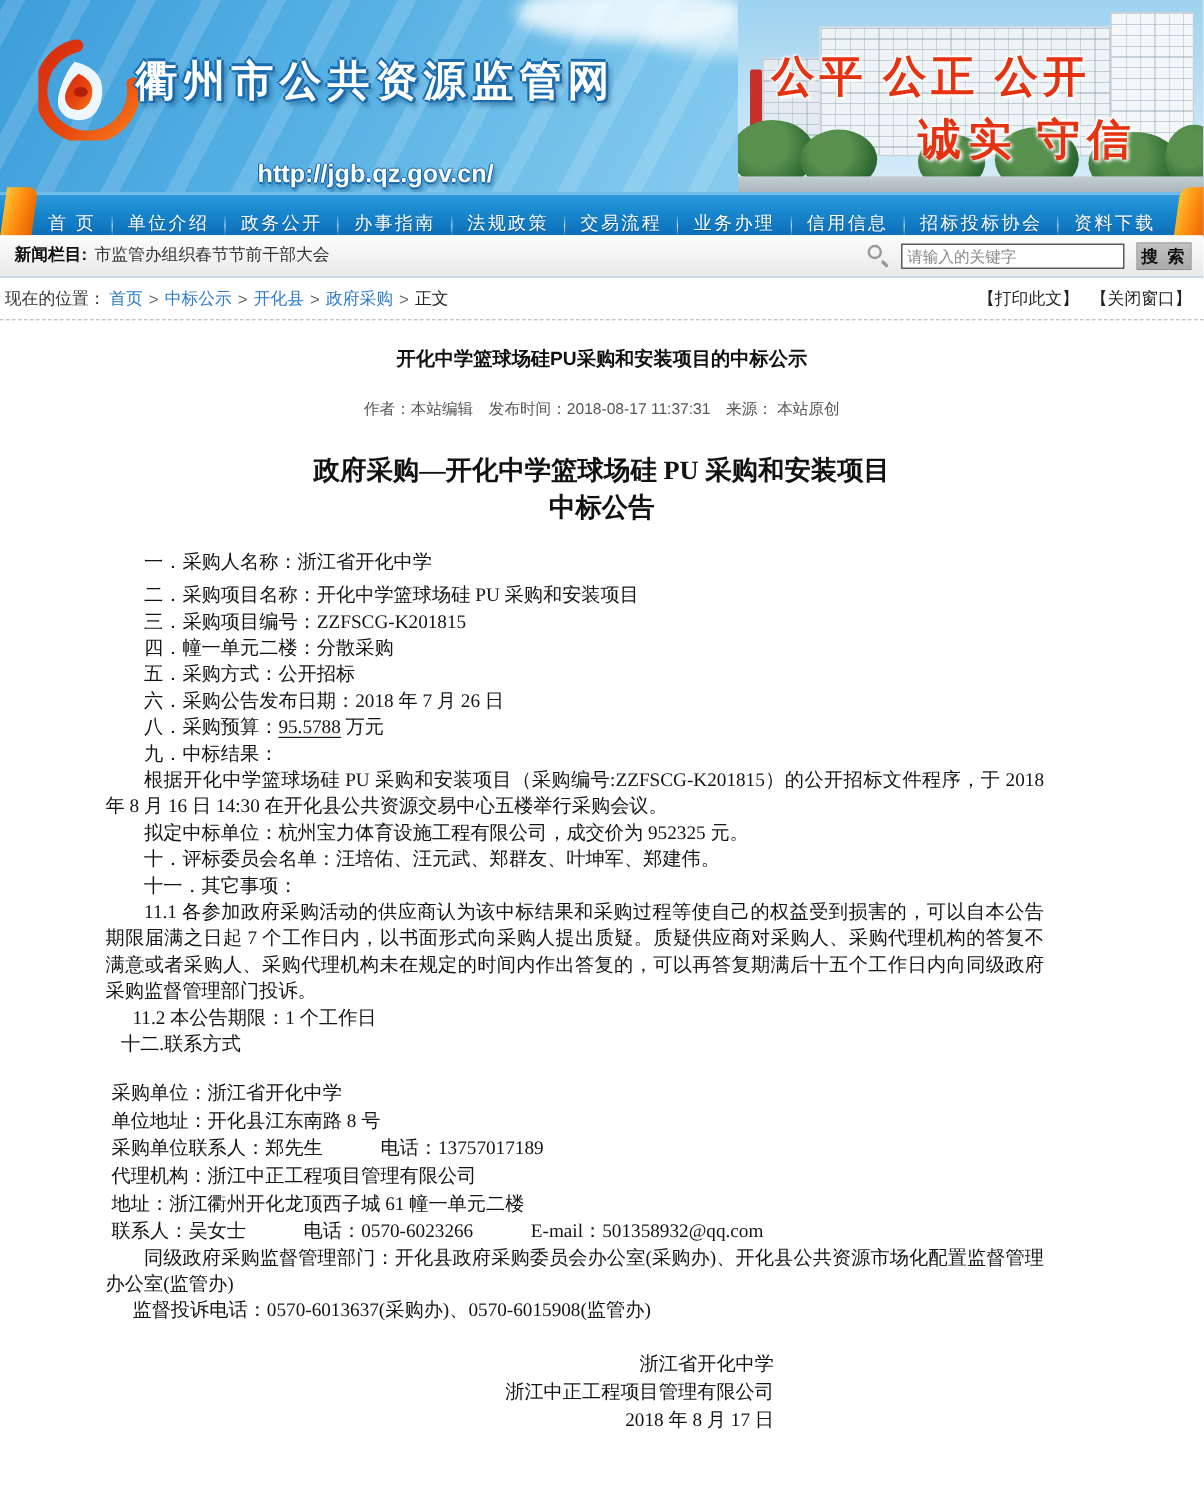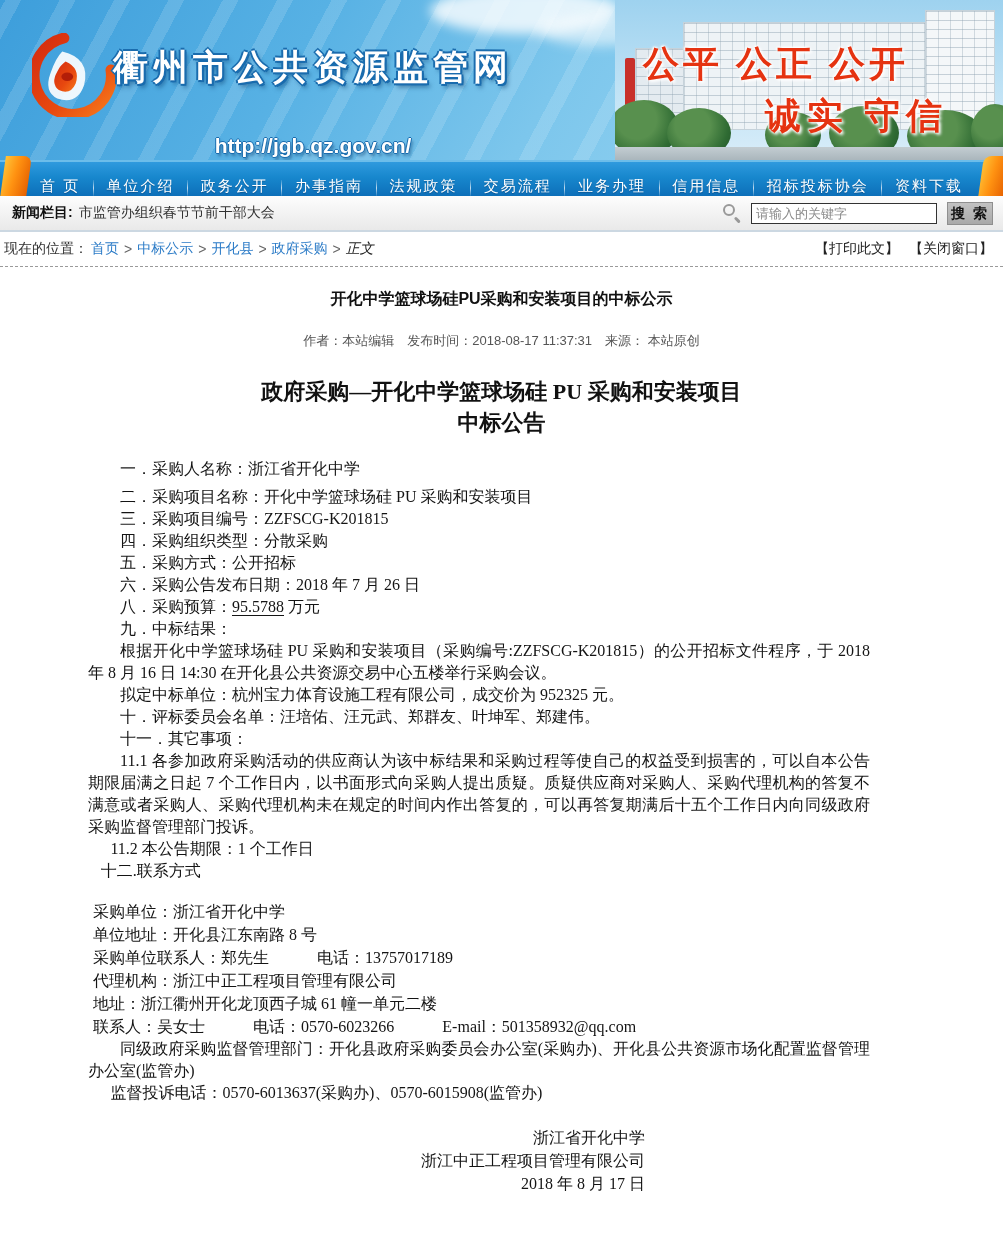--- a/index.html
+++ b/index.html
@@ -82,21 +82,21 @@
   .search-input { width:186px; height:21px; border:1px solid #333; background:#fff; font-size:13px; padding:0 4px; color:#0c4a6e; }
   .search-input::placeholder { color:#8a8a8a; }
   .search-btn { width:46px; height:23px; background:linear-gradient(#c2c2c2,#a9a9a9); border:1px solid #8f8f8f;
     font-size:14px; font-weight:bold; color:#111; cursor:pointer; letter-spacing:2px; line-height:21px; text-align:center; }
 
   
   .crumb-row { position:relative; width:1003px; height:34px; display:flex; align-items:center; background:#fff; }
   .crumb { font-size:14px; color:#333; margin-left:4px; display:flex; align-items:center; gap:3px; }
   .crumb a { color:#2b7bc7; text-decoration:none; cursor:pointer; }
   .crumb .sep { color:#666; margin:0 2px; }
-  .crumb .cur { color:#222;font-style:italic; }
+  .crumb .cur { color:#222; }
   .win-actions { position:absolute; right:10px; display:flex; gap:10px; font-size:14px; color:#222; }
   .win-actions span { cursor:pointer; }
   .dashed { width:1003px; border-top:1px dashed #9a9a9a; }
 
   
   .article { position:relative; width:1003px; background:#fff; padding-top:22px; }
   .doc-title { text-align:center; font-size:16px; font-weight:bold; color:#111; }
   .doc-meta { text-align:center; font-size:13px; color:#555; margin-top:22px; }
   .doc-heading { text-align:center; font-family:"Liberation Serif","DejaVu Serif",serif; font-weight:bold;
     font-size:22px; color:#111; margin-top:26px; line-height:31px; }
@@ -219,21 +219,21 @@
   <div class="doc-meta">作者：本站编辑　发布时间：2018-08-17 11:37:31　来源： 本站原创</div>
   <div class="doc-heading">
     <div>政府采购—开化中学篮球场硅 PU 采购和安装项目</div>
     <div>中标公告</div>
   </div>
 
   <div class="body-text">
     <p class="para mb">一．采购人名称：浙江省开化中学</p>
     <p class="para">二．采购项目名称：开化中学篮球场硅 PU 采购和安装项目</p>
     <p class="para">三．采购项目编号：ZZFSCG-K201815</p>
-    <p class="para">四．采购组织类型：分散采购</p>
+    <p class="para">四．幢一单元二楼：分散采购</p>
     <p class="para">五．采购方式：公开招标</p>
     <p class="para">六．采购公告发布日期：2018 年 7 月 26 日</p>
     <p class="para"><span>八．采购预算：</span><span class="u-val">95.5788</span><span> 万元</span></p>
     <p class="para">九．中标结果：</p>
     <p class="para just">根据开化中学篮球场硅 PU 采购和安装项目（采购编号:ZZFSCG-K201815）的公开招标文件程序，于 2018 年 8 月 16 日 14:30 在开化县公共资源交易中心五楼举行采购会议。</p>
     <p class="para">拟定中标单位：杭州宝力体育设施工程有限公司，成交价为 952325 元。</p>
     <p class="para">十．评标委员会名单：汪培佑、汪元武、郑群友、叶坤军、郑建伟。</p>
     <p class="para">十一．其它事项：</p>
     <p class="para just">11.1 各参加政府采购活动的供应商认为该中标结果和采购过程等使自己的权益受到损害的，可以自本公告期限届满之日起 7 个工作日内，以书面形式向采购人提出质疑。质疑供应商对采购人、采购代理机构的答复不满意或者采购人、采购代理机构未在规定的时间内作出答复的，可以再答复期满后十五个工作日内向同级政府采购监督管理部门投诉。</p>
     <p class="para mid-ind">11.2 本公告期限：1 个工作日</p>

